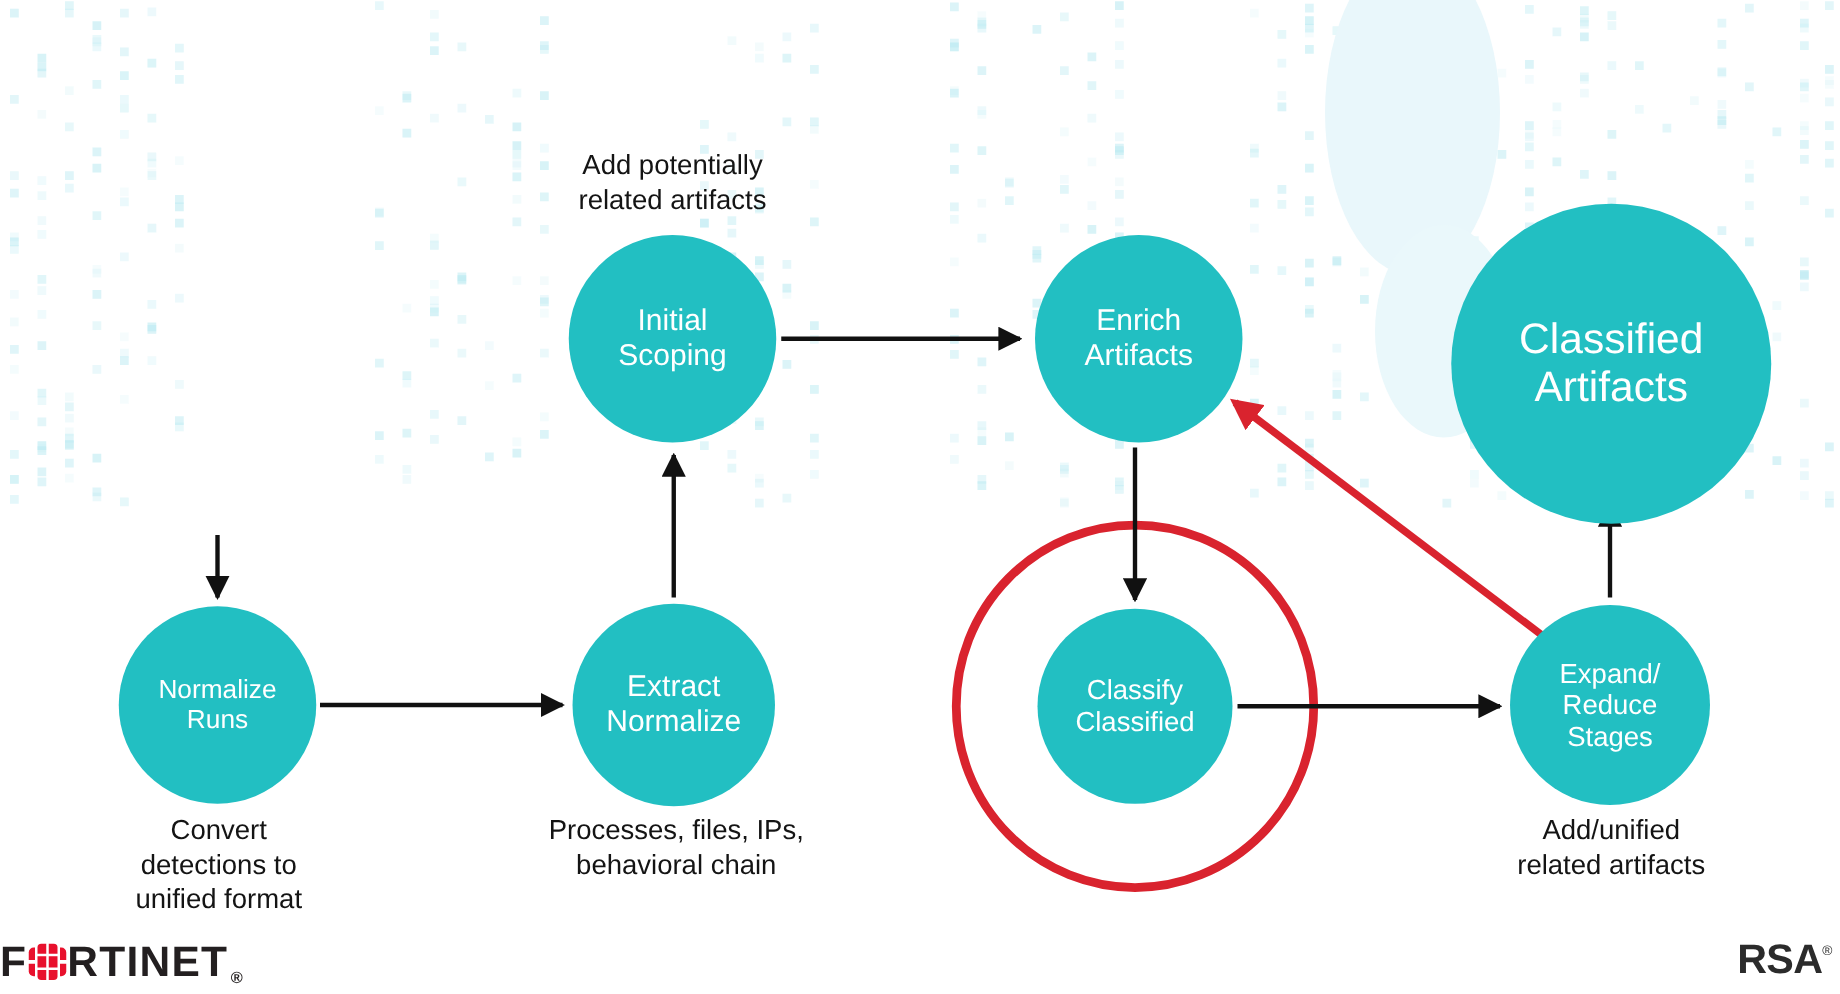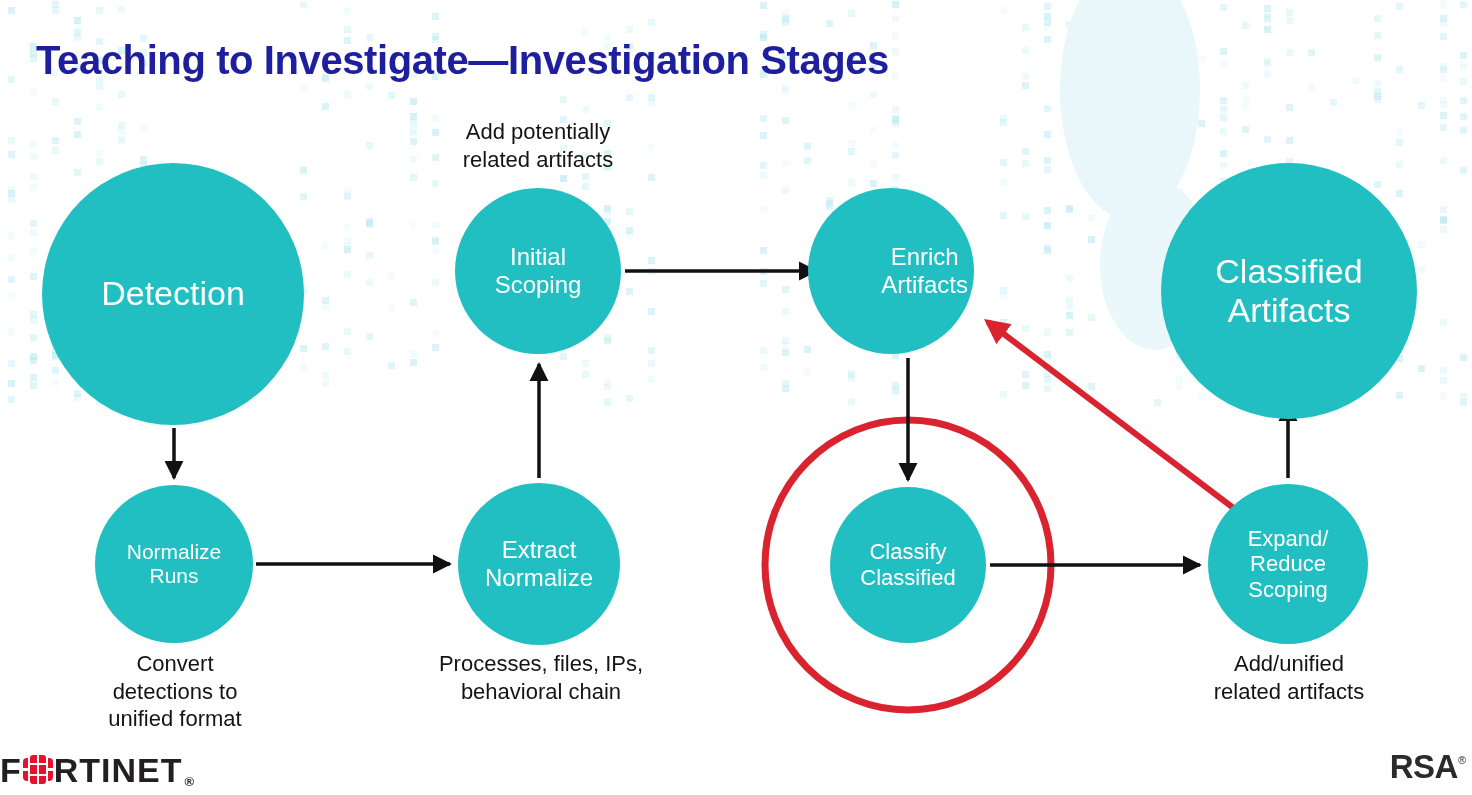--- a/index.html
+++ b/index.html
@@ -72,21 +72,21 @@
     justify-content: center;
     text-align: center;
     color: #ffffff;
     line-height: 1.16;
     box-sizing: border-box;
   }
   .node .node-label { padding: 0 6px; white-space: pre-line; }
 
   .n-detection       { left: 42px;   top: 163px; width: 262px; height: 262px; font-size: 34px; }
   .n-initial         { left: 455px;  top: 188px; width: 166px; height: 166px; font-size: 24px; }
-  .n-enrich          { left: 808px;  top: 188px; width: 166px; height: 166px; font-size: 24px; justify-content: flex-end; }
+  .n-enrich          { left: 828px;  top: 188px; width: 166px; height: 166px; font-size: 24px; }
   .n-classified      { left: 1161px; top: 163px; width: 256px; height: 256px; font-size: 34px; }
   .n-normalize       { left: 95px;   top: 485px; width: 158px; height: 158px; font-size: 21px; }
   .n-extract         { left: 458px;  top: 483px; width: 162px; height: 162px; font-size: 24px; }
   .n-classify        { left: 830px;  top: 487px; width: 156px; height: 156px; font-size: 22px; }
   .n-expand          { left: 1208px; top: 484px; width: 160px; height: 160px; font-size: 22px; }
 
   .caption {
     position: absolute;
     text-align: center;
     color: #141414;
@@ -860,21 +860,20 @@
         <div class="dot" style="top: 97px; opacity: 0.44;"></div>
         <div class="dot" style="top: 52px; opacity: 0.51;"></div>
         <div class="dot" style="top: 113px; opacity: 0.43;"></div>
         <div class="dot" style="top: 393px; opacity: 0.27;"></div>
         <div class="dot" style="top: 399px; opacity: 0.46;"></div>
       </div>
     </div>
   <div id="bg-blob" style="left:1060px; top:-40px; width:140px; height:260px;"></div>
   <div id="bg-blob2" class="" style="position:absolute; left:1100px; top:180px; width:110px; height:170px; border-radius:50%; background:#eaf8fb;"></div>
 
-  <h1 id="title">Teaching to Investigate—Investigation Stages</h1>
 
   <svg id="canvas" viewBox="0 0 1472 795" xmlns="http://www.w3.org/2000/svg">
     <defs>
       <marker id="arrowBlack" viewBox="0 0 10 10" refX="9" refY="5" markerWidth="5.5" markerHeight="5.5" orient="auto-start-reverse">
         <path d="M 0 0 L 10 5 L 0 10 z" fill="#111111"></path>
       </marker>
       <marker id="arrowRed" viewBox="0 0 10 10" refX="8" refY="5" markerWidth="4.2" markerHeight="4.2" orient="auto-start-reverse">
         <path d="M 0 0 L 10 5 L 0 10 z" fill="#D9232E"></path>
       </marker>
     </defs>
@@ -891,23 +890,20 @@
 
     <line x1="908" y1="358" x2="908" y2="480" stroke="#111111" stroke-width="3.5" marker-end="url(#arrowBlack)"></line>
 
     <line x1="990" y1="565" x2="1200" y2="565" stroke="#111111" stroke-width="3.5" marker-end="url(#arrowBlack)"></line>
 
     <line x1="1288" y1="478" x2="1288" y2="404" stroke="#111111" stroke-width="3.5" marker-end="url(#arrowBlack)"></line>
 
     <line x1="1236" y1="510" x2="988" y2="322" stroke="#D9232E" stroke-width="6" marker-end="url(#arrowRed)"></line>
   </svg>
 
-  <div class="node n-detection">
-    <span class="node-label">Detection</span>
-  </div>
   <div class="node n-initial">
     <span class="node-label">Initial
 Scoping</span>
   </div>
   <div class="node n-enrich">
     <span class="node-label">Enrich
 Artifacts</span>
   </div>
   <div class="node n-classified">
     <span class="node-label">Classified
@@ -920,21 +916,21 @@
     <span class="node-label">Extract
 Normalize</span>
   </div>
   <div class="node n-classify">
     <span class="node-label">Classify
 Classified</span>
   </div>
   <div class="node n-expand">
     <span class="node-label">Expand/
 Reduce
-Scoping</span>
+Stages</span>
   </div>
 
   <div class="caption c-initial">Add potentially
 related artifacts</div>
   <div class="caption c-normalize">Convert
 detections to
 unified format</div>
   <div class="caption c-extract">Processes, files, IPs,
 behavioral chain</div>
   <div class="caption c-expand">Add/unified

